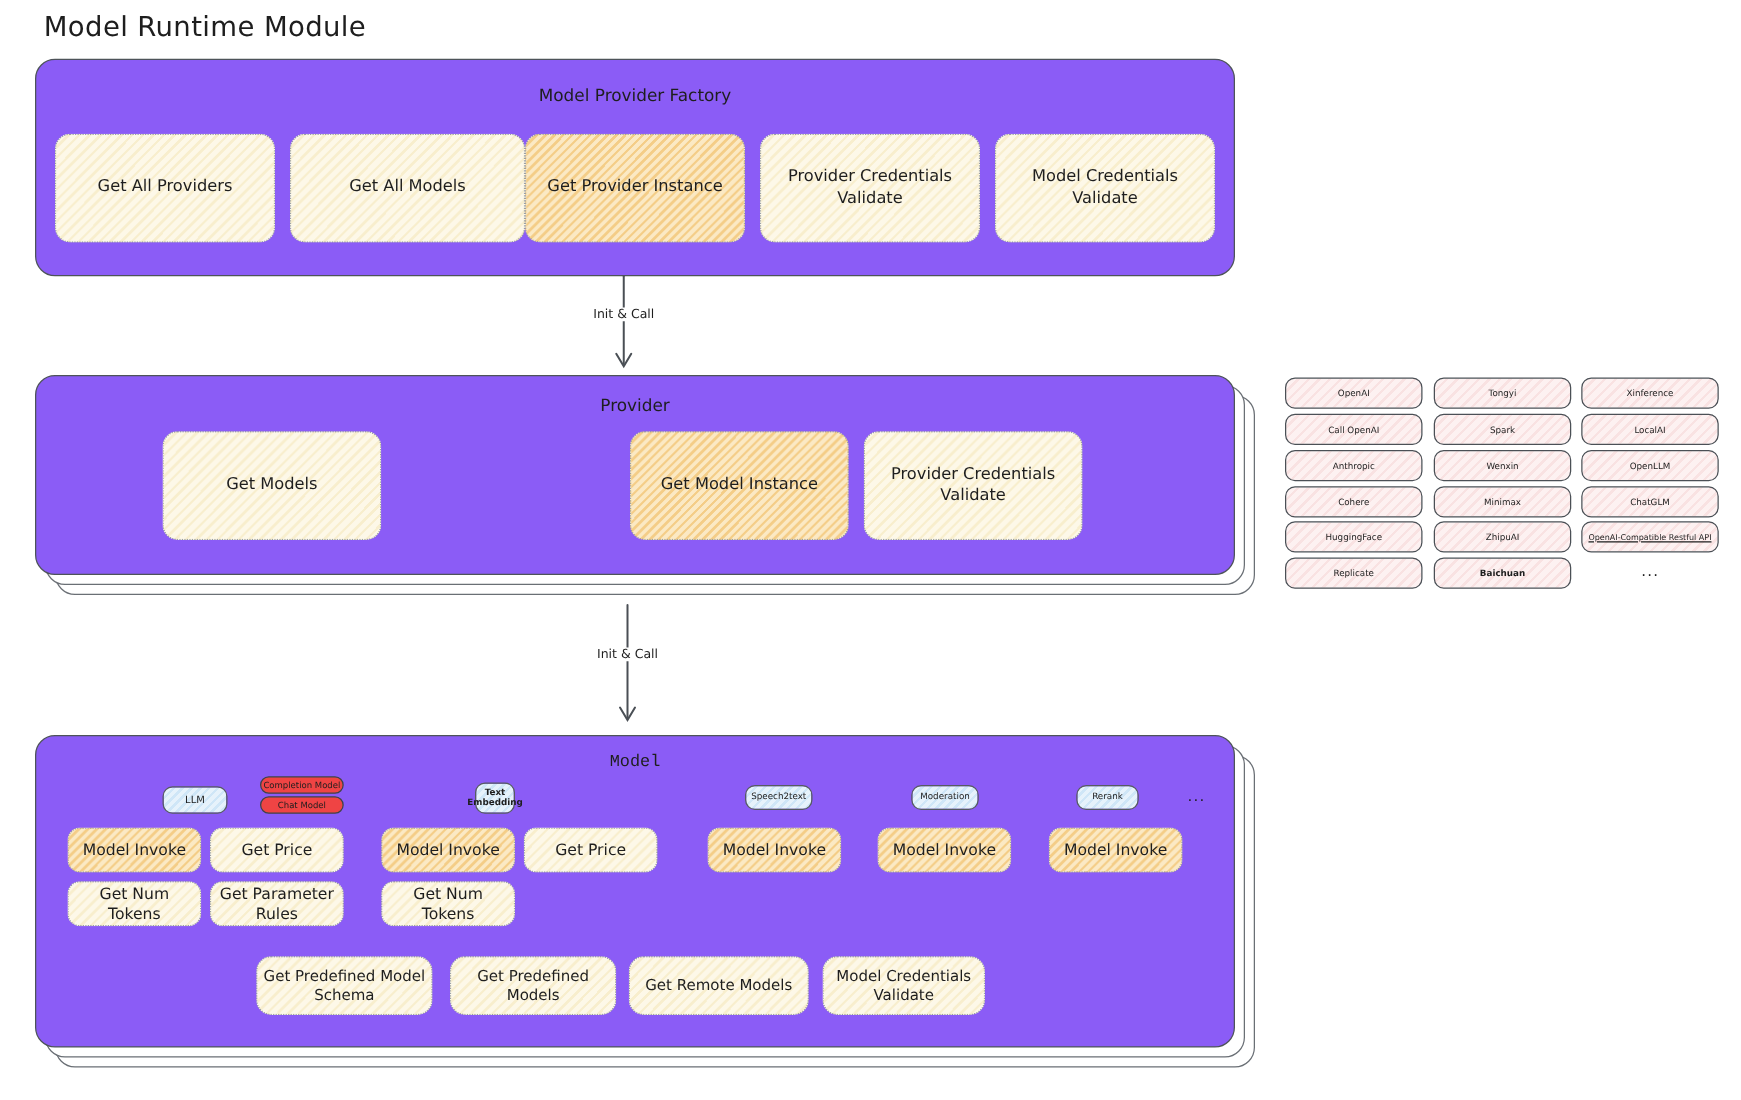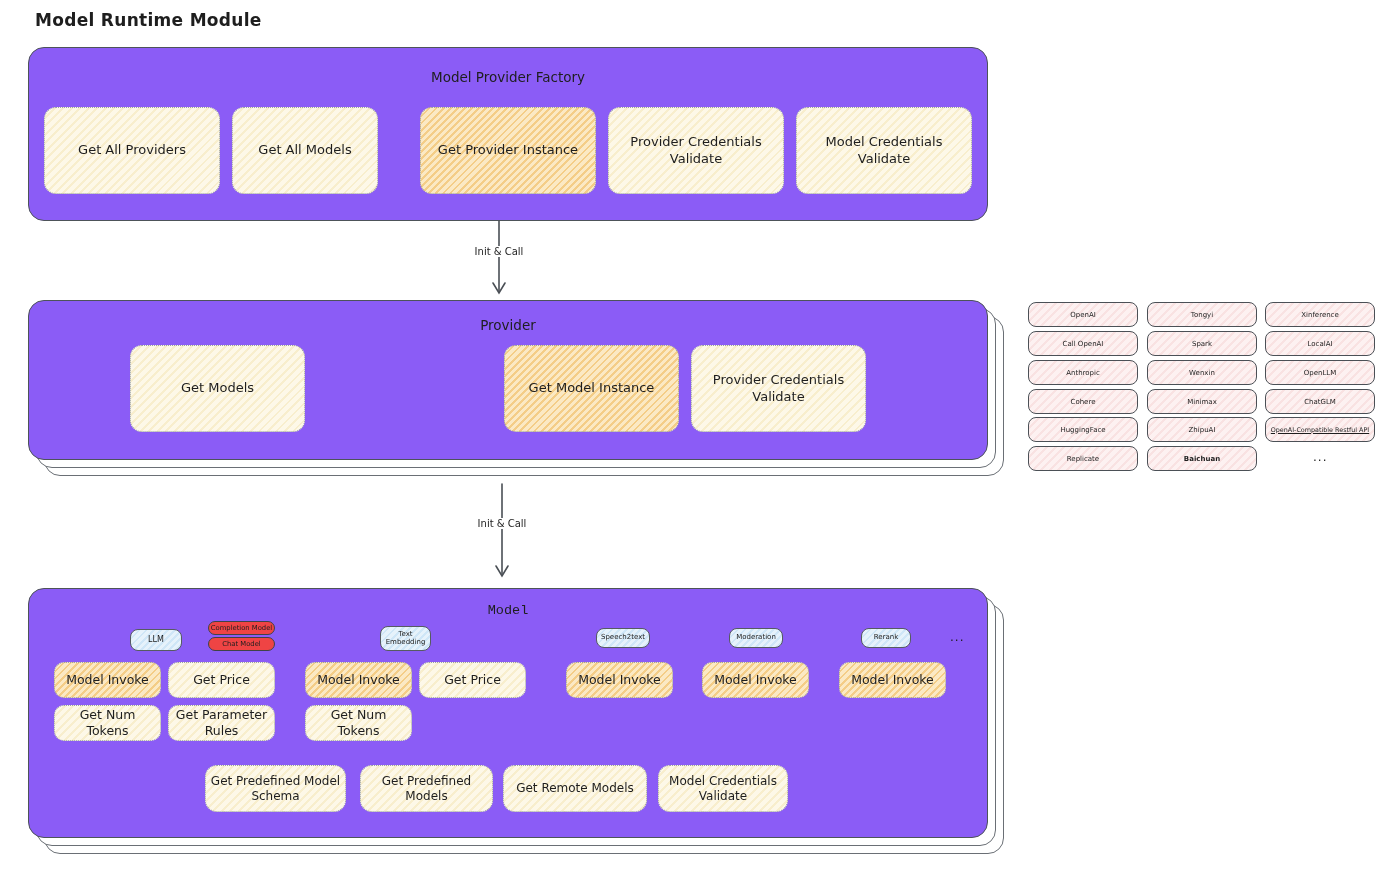--- a/index.html
+++ b/index.html
@@ -2,21 +2,21 @@
 <html><head>
 <meta charset="utf-8">
 <style>
   html,body { margin:0; padding:0; background:#fff; }
   .canvas {
     position:relative; width:1393px; height:880px; background:#ffffff;
     font-family:"DejaVu Sans", sans-serif; color:#1e1e1e; overflow:hidden;
   }
   .abs { position:absolute; }
 
-  .page-title { font-size:17px; font-weight:700; letter-spacing:.3px; }
+  .page-title { font-size:22px; font-weight:400; letter-spacing:.3px; }
 
   
   .card {
     position:absolute; background:#8b5cf6;
     border:1.6px solid #4d5359; border-radius:16px;
   }
   .stack-layer {
     position:absolute; background:#fff;
     border:1.5px solid #6a6f75; border-radius:16px;
   }
@@ -68,21 +68,21 @@
 <body>
 
 <div class="canvas">
 
   <div class="abs page-title" style="left:35px; top:10px;">Model Runtime Module</div>
 
   <div class="card" style="left:28px; top:47px; width:958px; height:172px;">
     <div class="box-title" style="margin-top:21px;">Model Provider Factory</div>
   </div>
   <div class="btn-y" style="left:44px; top:107px; width:176px; height:87px;">Get All Providers</div>
-  <div class="btn-y" style="left:232px; top:107px; width:146px; height:87px;">Get All Models</div>
+  <div class="btn-y" style="left:232px; top:107px; width:188px; height:87px;">Get All Models</div>
   <div class="btn-o" style="left:420px; top:107px; width:176px; height:87px;">Get Provider Instance</div>
   <div class="btn-y" style="left:608px; top:107px; width:176px; height:87px;">Provider Credentials Validate</div>
   <div class="btn-y" style="left:796px; top:107px; width:176px; height:87px;">Model Credentials Validate</div>
 
   <svg class="arrow" style="left:491px; top:221px;" width="16" height="76">
     <line x1="8" y1="0" x2="8" y2="70"></line>
     <polyline points="2,62 8,72 14,62"></polyline>
   </svg>
   <div class="arrow-label" style="left:499px; top:246px;">Init &amp; Call</div>
 
@@ -124,21 +124,21 @@
 
   <div class="stack-layer" style="left:44px; top:604px; width:958px; height:248px;"></div>
   <div class="stack-layer" style="left:36px; top:596px; width:958px; height:248px;"></div>
   <div class="card" style="left:28px; top:588px; width:958px; height:248px;">
     <div class="box-title" style="margin-top:14px;font-family:Liberation Mono, monospace;">Model</div>
   </div>
 
   <div class="tag-b" style="left:130px; top:629px; width:52px; height:22px;">LLM</div>
   <div class="tag-w" style="left:188px; top:621px; width:67px; height:14px;">Completion Model</div>
   <div class="tag-w" style="left:188px; top:637px; width:67px; height:14px;">Chat Model</div>
-  <div class="tag-b" style="left:380px; top:626px; width:51px; height:25px; font-size:7px; padding:1px 6px;">Text Embedding</div>
+  <div class="tag-b" style="left:380px; top:626px; width:32px; height:25px; font-size:7px; padding:1px 6px;font-weight:bold;">Text Embedding</div>
   <div class="tag-b" style="left:596px; top:628px; width:54px; height:20px; font-size:7px;">Speech2text</div>
   <div class="tag-b" style="left:729px; top:628px; width:54px; height:20px; font-size:7px;">Moderation</div>
   <div class="tag-b" style="left:861px; top:628px; width:50px; height:20px; font-size:7px;">Rerank</div>
   <div class="dots" style="left:950px; top:630px;">...</div>
 
   <div class="btn-o btn-sm" style="left:54px; top:662px; width:107px; height:36px;">Model Invoke</div>
   <div class="btn-y btn-sm" style="left:168px; top:662px; width:107px; height:36px;">Get Price</div>
   <div class="btn-y btn-sm" style="left:54px; top:705px; width:107px; height:36px;">Get Num Tokens</div>
   <div class="btn-y btn-sm" style="left:168px; top:705px; width:107px; height:36px;">Get Parameter Rules</div>
 

